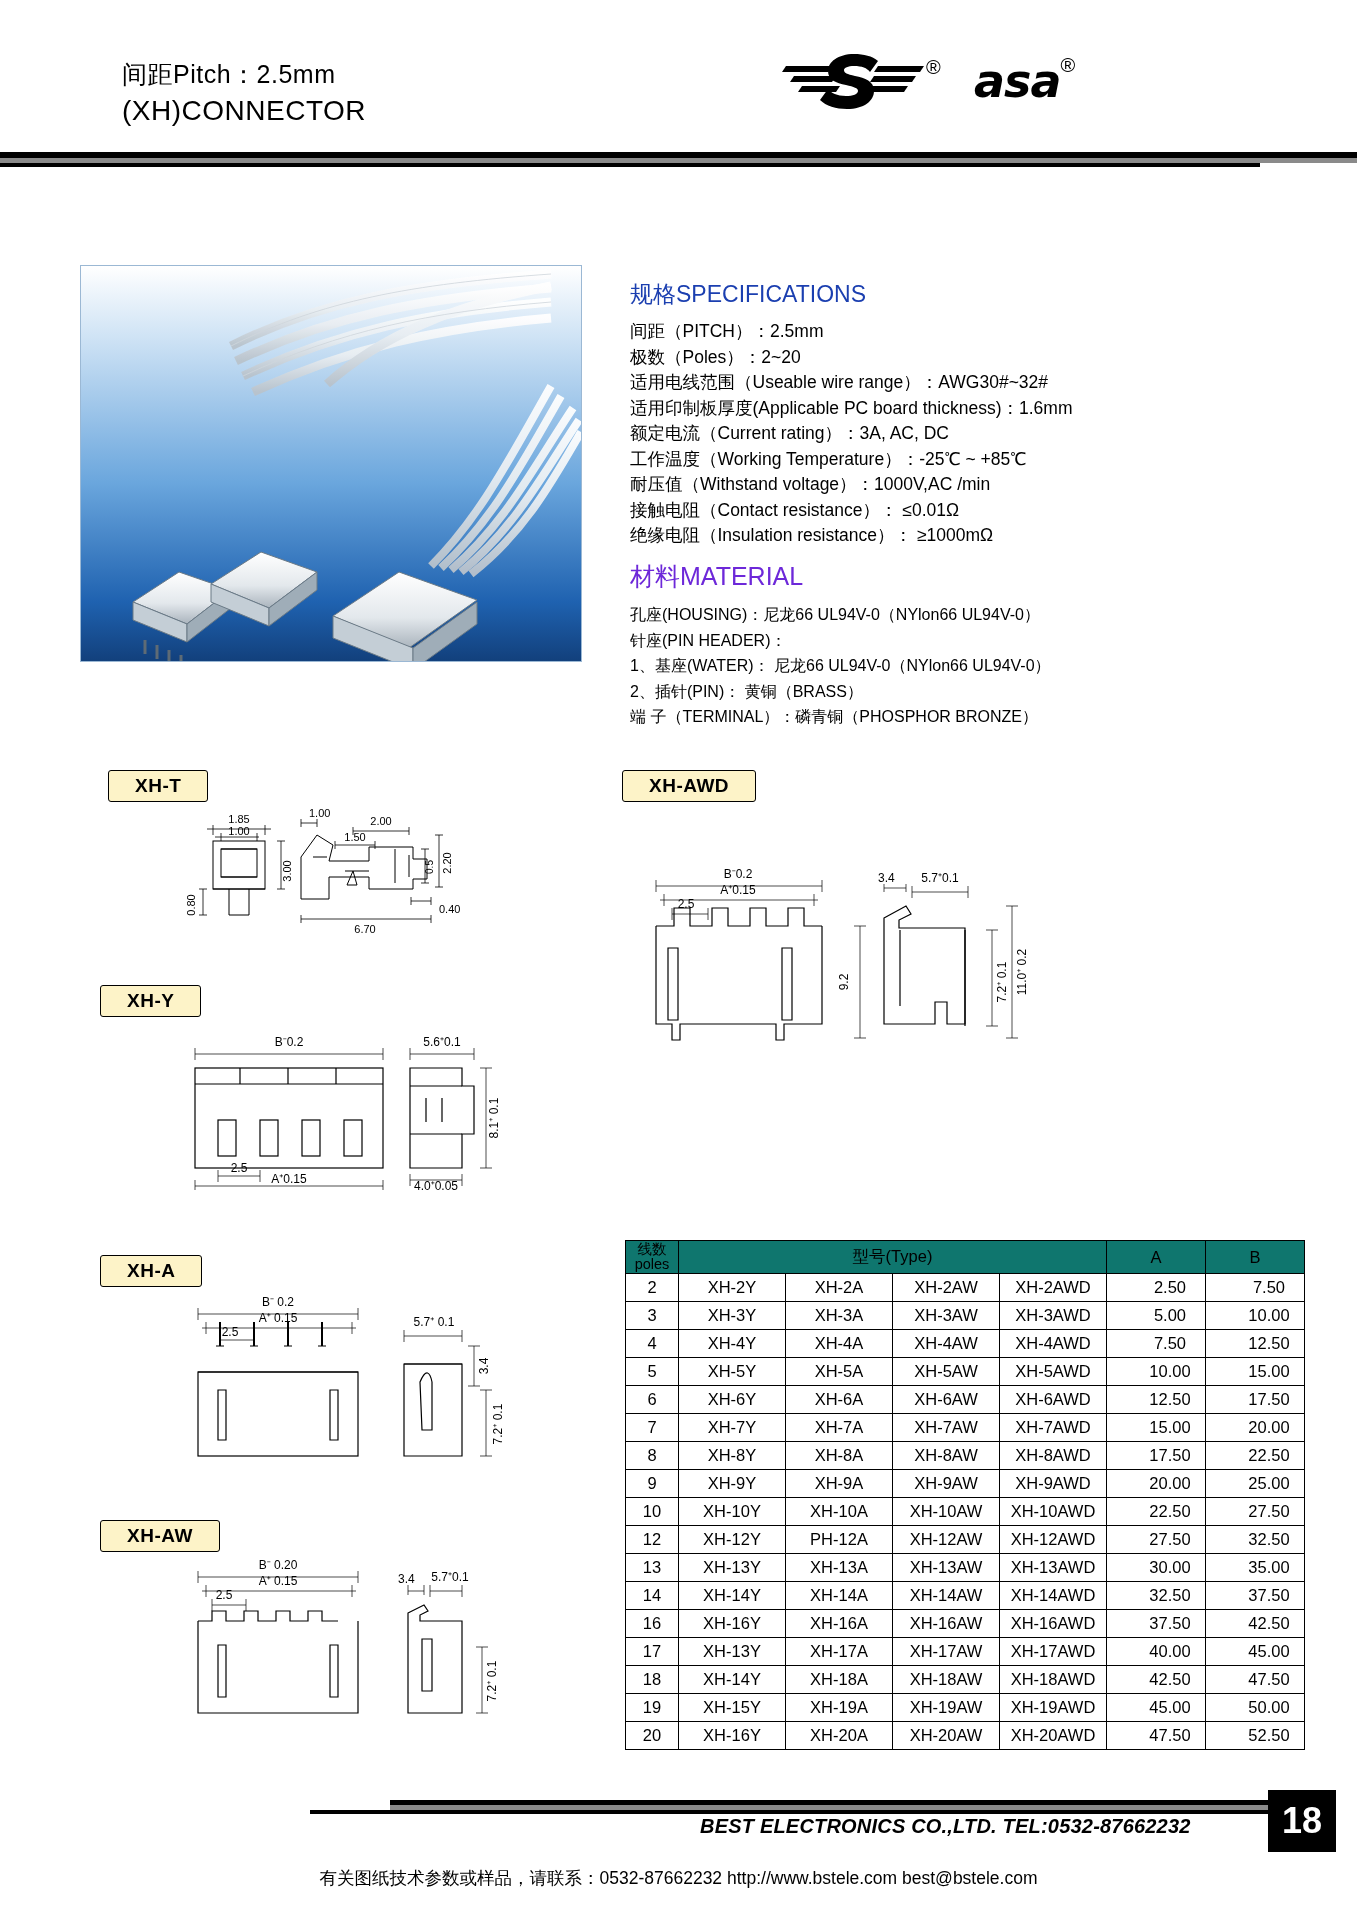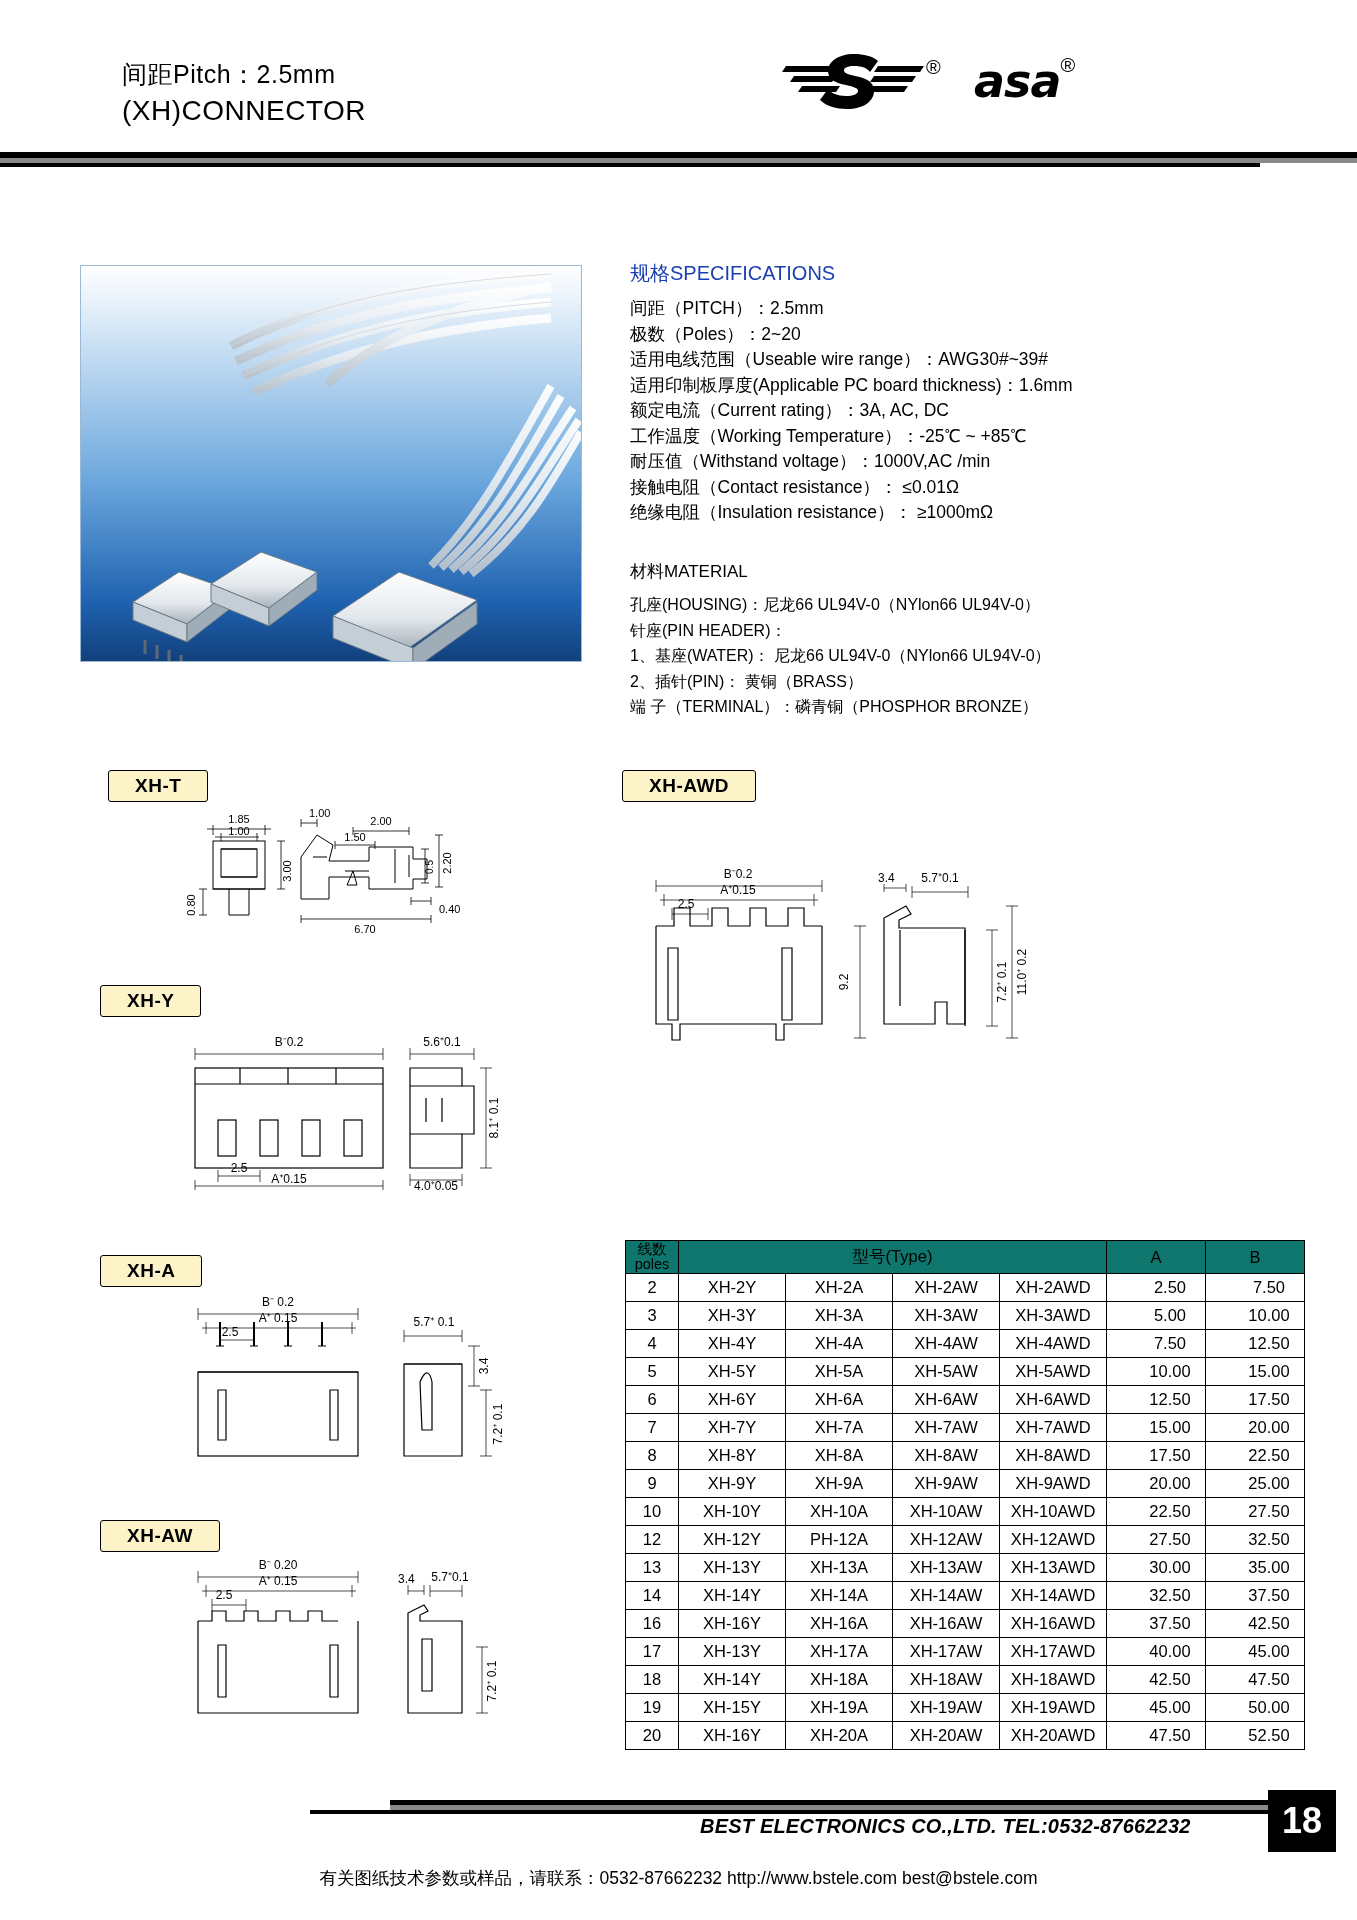--- a/index.html
+++ b/index.html
@@ -29,24 +29,24 @@
   .photo{
     position:absolute;left:80px;top:265px;width:500px;height:395px;
     background:linear-gradient(to bottom,#ffffff 0%,#cfe3f5 18%,#6aa6dd 55%,#1f62b0 85%,#12407c 100%);
     border:1px solid #9bb8d4;
     overflow:hidden;
   }
   .ph-svg{position:absolute;left:0;top:0;}
 
   
   .spec-block{position:absolute;left:630px;top:260px;width:620px;}
-  .spec-head{color:#1b3fb0;font-size:20px;margin-bottom:9px;font-weight:normal;}
+  .spec-head{color:#1b3fb0;font-size:23px;margin-bottom:9px;font-weight:normal;margin-top:19px;}
   .spec-line{font-size:17.5px;line-height:25.5px;white-space:nowrap;}
   .mat-block{position:absolute;left:630px;top:560px;width:640px;}
-  .mat-head{color:#000000;font-size:17px;margin-bottom:9px;}
+  .mat-head{color:#6d28d9;font-size:25px;margin-bottom:9px;}
   .mat-line{font-size:16px;line-height:25.5px;white-space:nowrap;}
 
   
   .tag{
     position:absolute;background:#fdf3c8;border:1.5px solid #000;
     font-size:19px;font-weight:bold;padding:4px 26px;border-radius:3px;
     letter-spacing:0.5px;
   }
 
   
@@ -186,21 +186,21 @@
           <path d="M312 428 l14 -8 l14 8 l0 34 l-28 0 z"></path>
         </g>
       </g>
     </svg>
   </div>
 
   <div class="spec-block">
     <div class="spec-head">规格SPECIFICATIONS</div>
     <div class="spec-line">间距（PITCH）：2.5mm</div>
     <div class="spec-line">极数（Poles）：2~20</div>
-    <div class="spec-line">适用电线范围（Useable wire range）：AWG30#~39#</div>
+    <div class="spec-line">适用电线范围（Useable wire range）：AWG30#~32#</div>
     <div class="spec-line">适用印制板厚度(Applicable PC board thickness)：1.6mm</div>
     <div class="spec-line">额定电流（Current rating）：3A, AC, DC</div>
     <div class="spec-line">工作温度（Working Temperature）：-25℃ ~ +85℃</div>
     <div class="spec-line">耐压值（Withstand voltage）：1000V,AC /min</div>
     <div class="spec-line">接触电阻（Contact resistance）： ≤0.01Ω</div>
     <div class="spec-line">绝缘电阻（Insulation resistance）： ≥1000mΩ</div>
   </div>
 
   <div class="mat-block">
     <div class="mat-head">材料MATERIAL</div>

